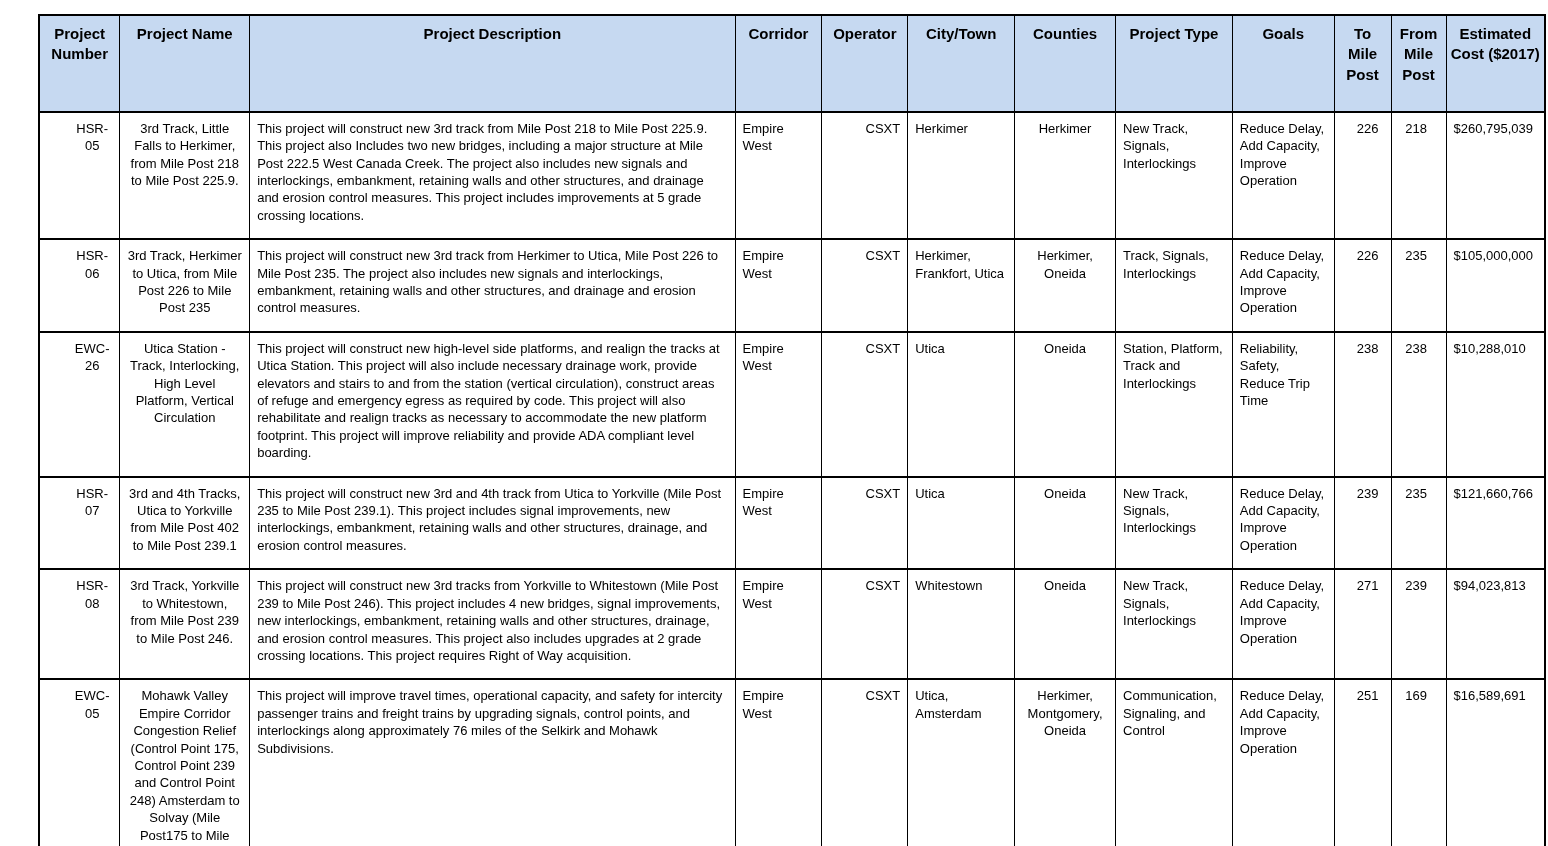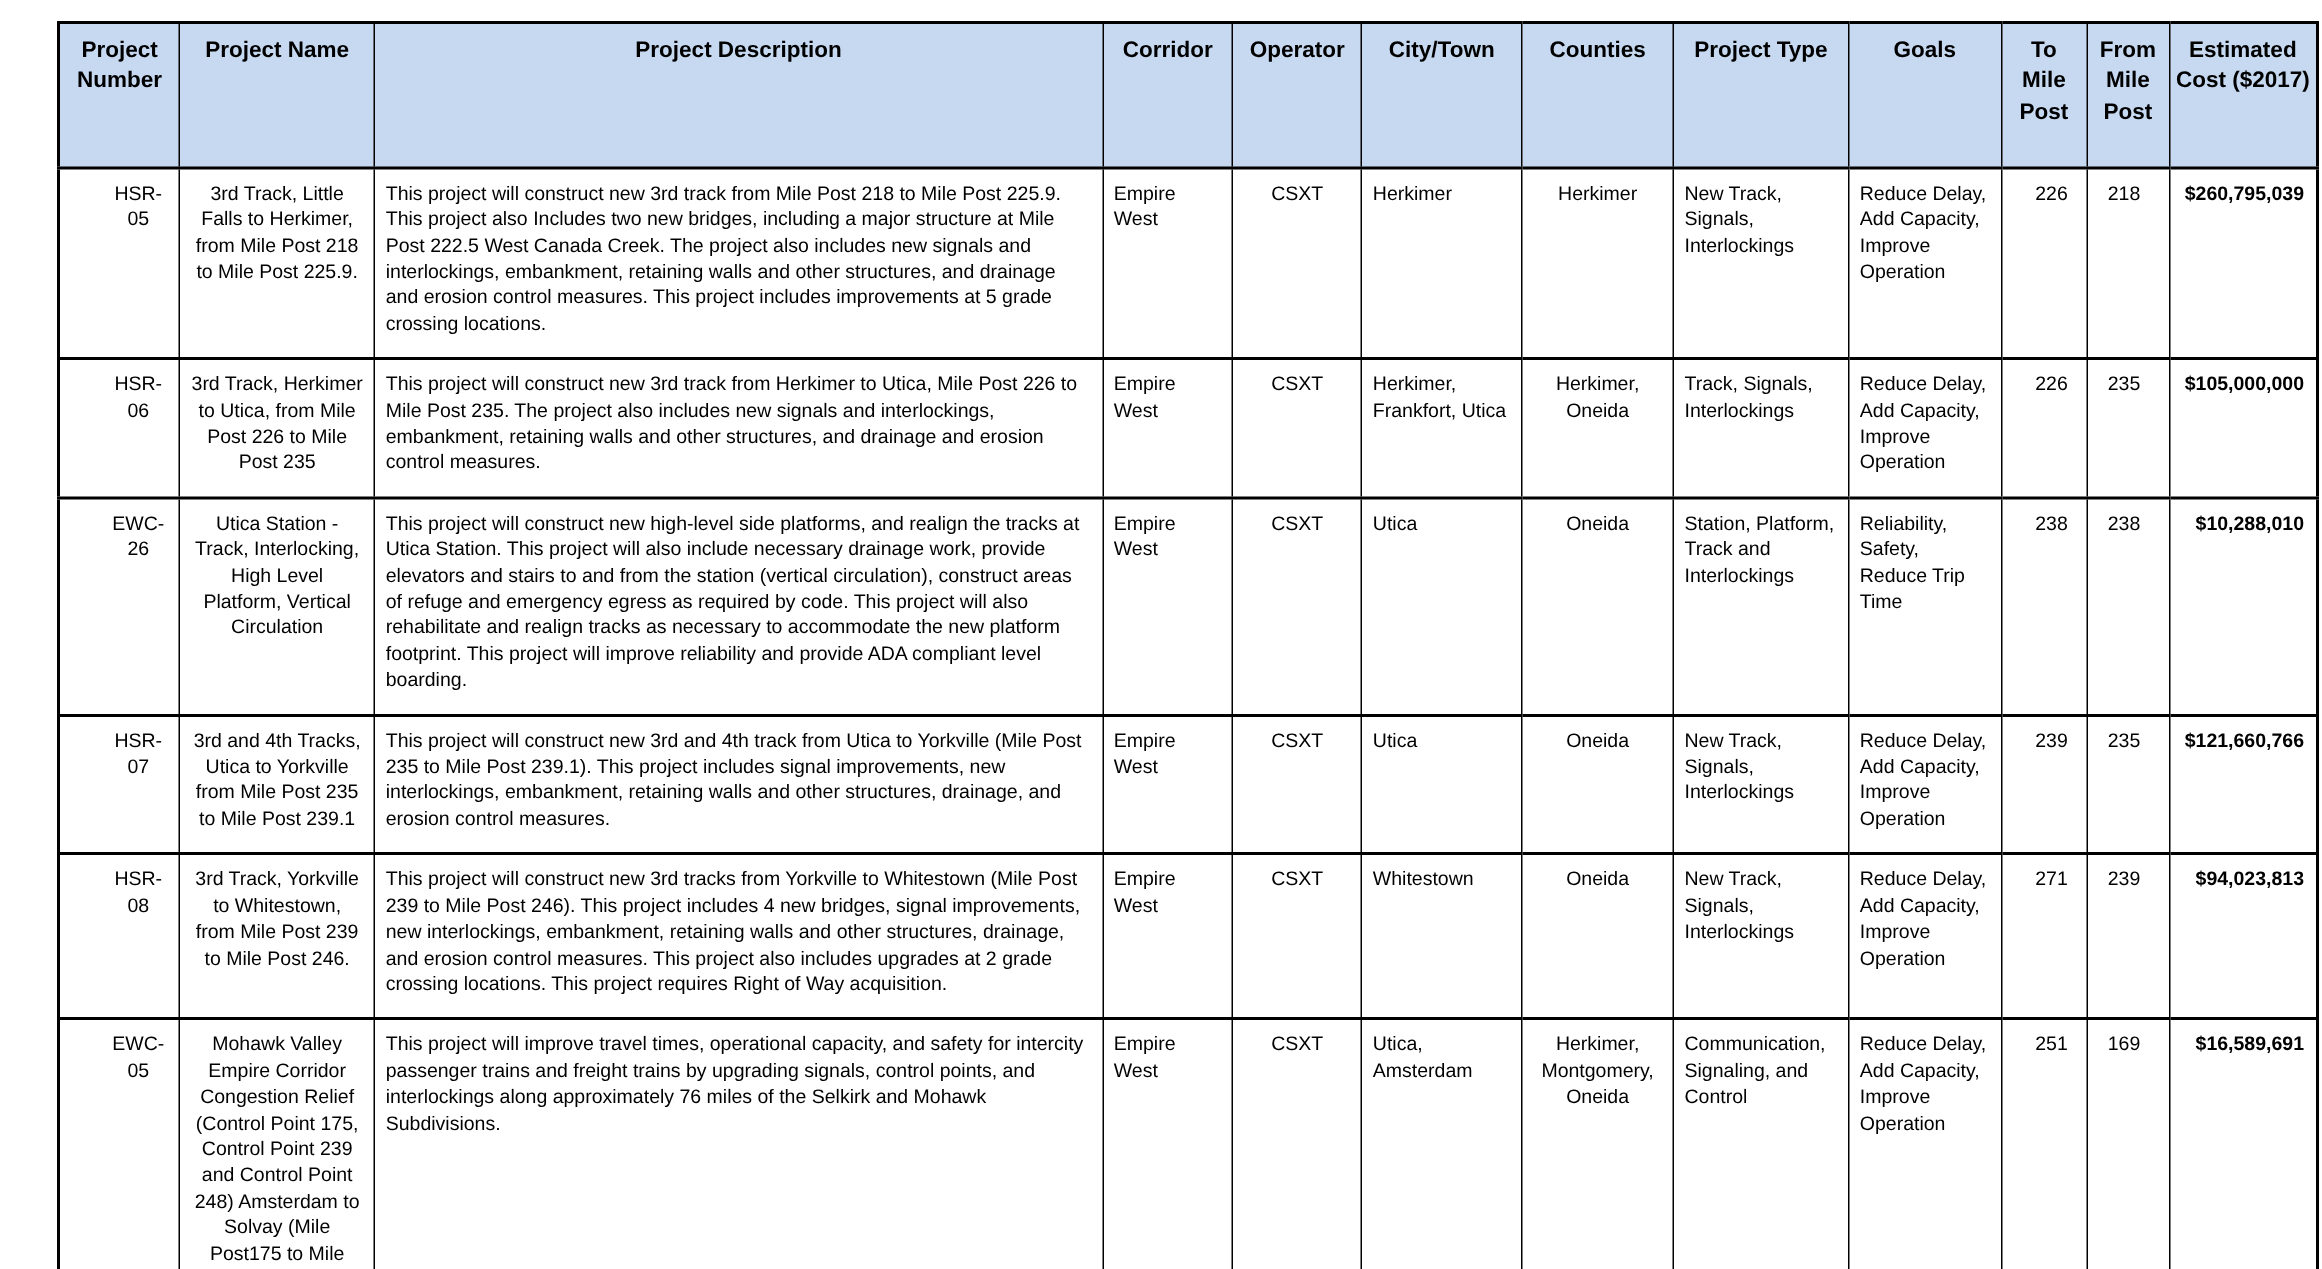--- a/index.html
+++ b/index.html
@@ -59,28 +59,28 @@
   col.col-8  { width: 7.76%; }
   col.col-9  { width: 6.76%; }
   col.col-10 { width: 3.78%; }
   col.col-11 { width: 3.65%; }
   col.col-12 { width: 6.57%; }
   
   table.projects td:nth-child(1) { text-align: center; padding-left: 32px; }
   table.projects td:nth-child(2) { text-align: center; }
   table.projects td:nth-child(3) { text-align: left; padding-right: 10px; }
   table.projects td:nth-child(4) { text-align: left; }
-  table.projects td:nth-child(5) { text-align: center; }
+  table.projects td:nth-child(5) { text-align: right; }
   table.projects td:nth-child(6) { text-align: left; }
   table.projects td:nth-child(7) { text-align: center; }
   table.projects td:nth-child(8) { text-align: left; }
   table.projects td:nth-child(9) { text-align: left; }
   table.projects td:nth-child(10) { text-align: right; padding-right: 12px; }
   table.projects td:nth-child(11) { text-align: center; padding-right: 12px; }
-  table.projects td:nth-child(12) { text-align: right; font-weight: bold; padding-right: 8px; }
+  table.projects td:nth-child(12) { text-align: left; font-weight: normal; padding-right: 8px; }
 </style>
 </head>
 <body>
 
 <div class="page">
   <table class="projects">
     <colgroup>
         <col class="col-1">
         <col class="col-2">
         <col class="col-3">
@@ -148,21 +148,21 @@
           <td>Utica</td>
           <td>Oneida</td>
           <td>Station, Platform, Track and Interlockings</td>
           <td>Reliability, Safety, Reduce Trip Time</td>
           <td>238</td>
           <td>238</td>
           <td>$10,288,010</td>
         </tr>
         <tr>
           <td>HSR-07</td>
-          <td>3rd and 4th Tracks, Utica to Yorkville from Mile Post 235 to Mile Post 239.1</td>
+          <td>3rd and 4th Tracks, Utica to Yorkville from Mile Post 402 to Mile Post 239.1</td>
           <td>This project will construct new 3rd and 4th track from Utica to Yorkville (Mile Post 235 to Mile Post 239.1). This project includes signal improvements, new interlockings, embankment, retaining walls and other structures, drainage, and erosion control measures.</td>
           <td>Empire West</td>
           <td>CSXT</td>
           <td>Utica</td>
           <td>Oneida</td>
           <td>New Track, Signals, Interlockings</td>
           <td>Reduce Delay, Add Capacity, Improve Operation</td>
           <td>239</td>
           <td>235</td>
           <td>$121,660,766</td>

